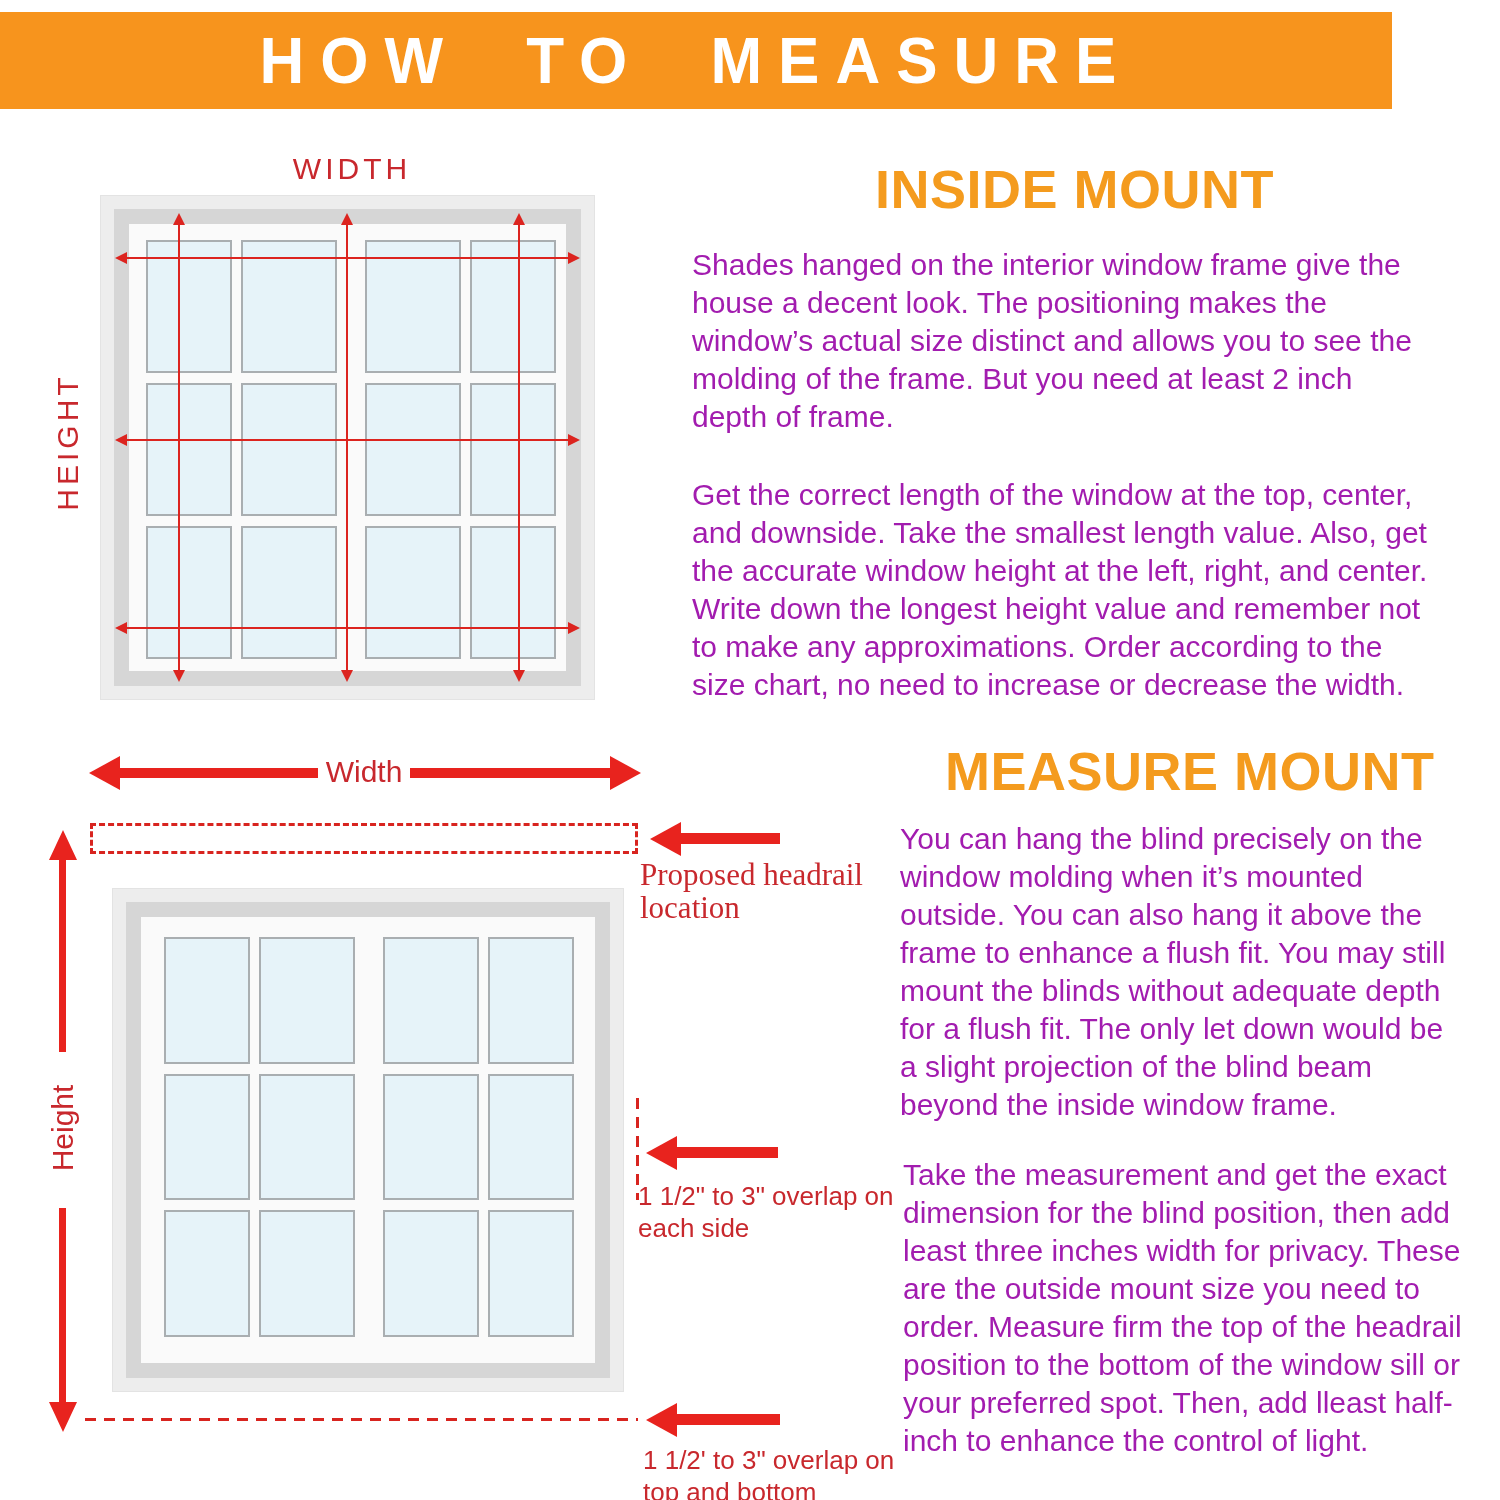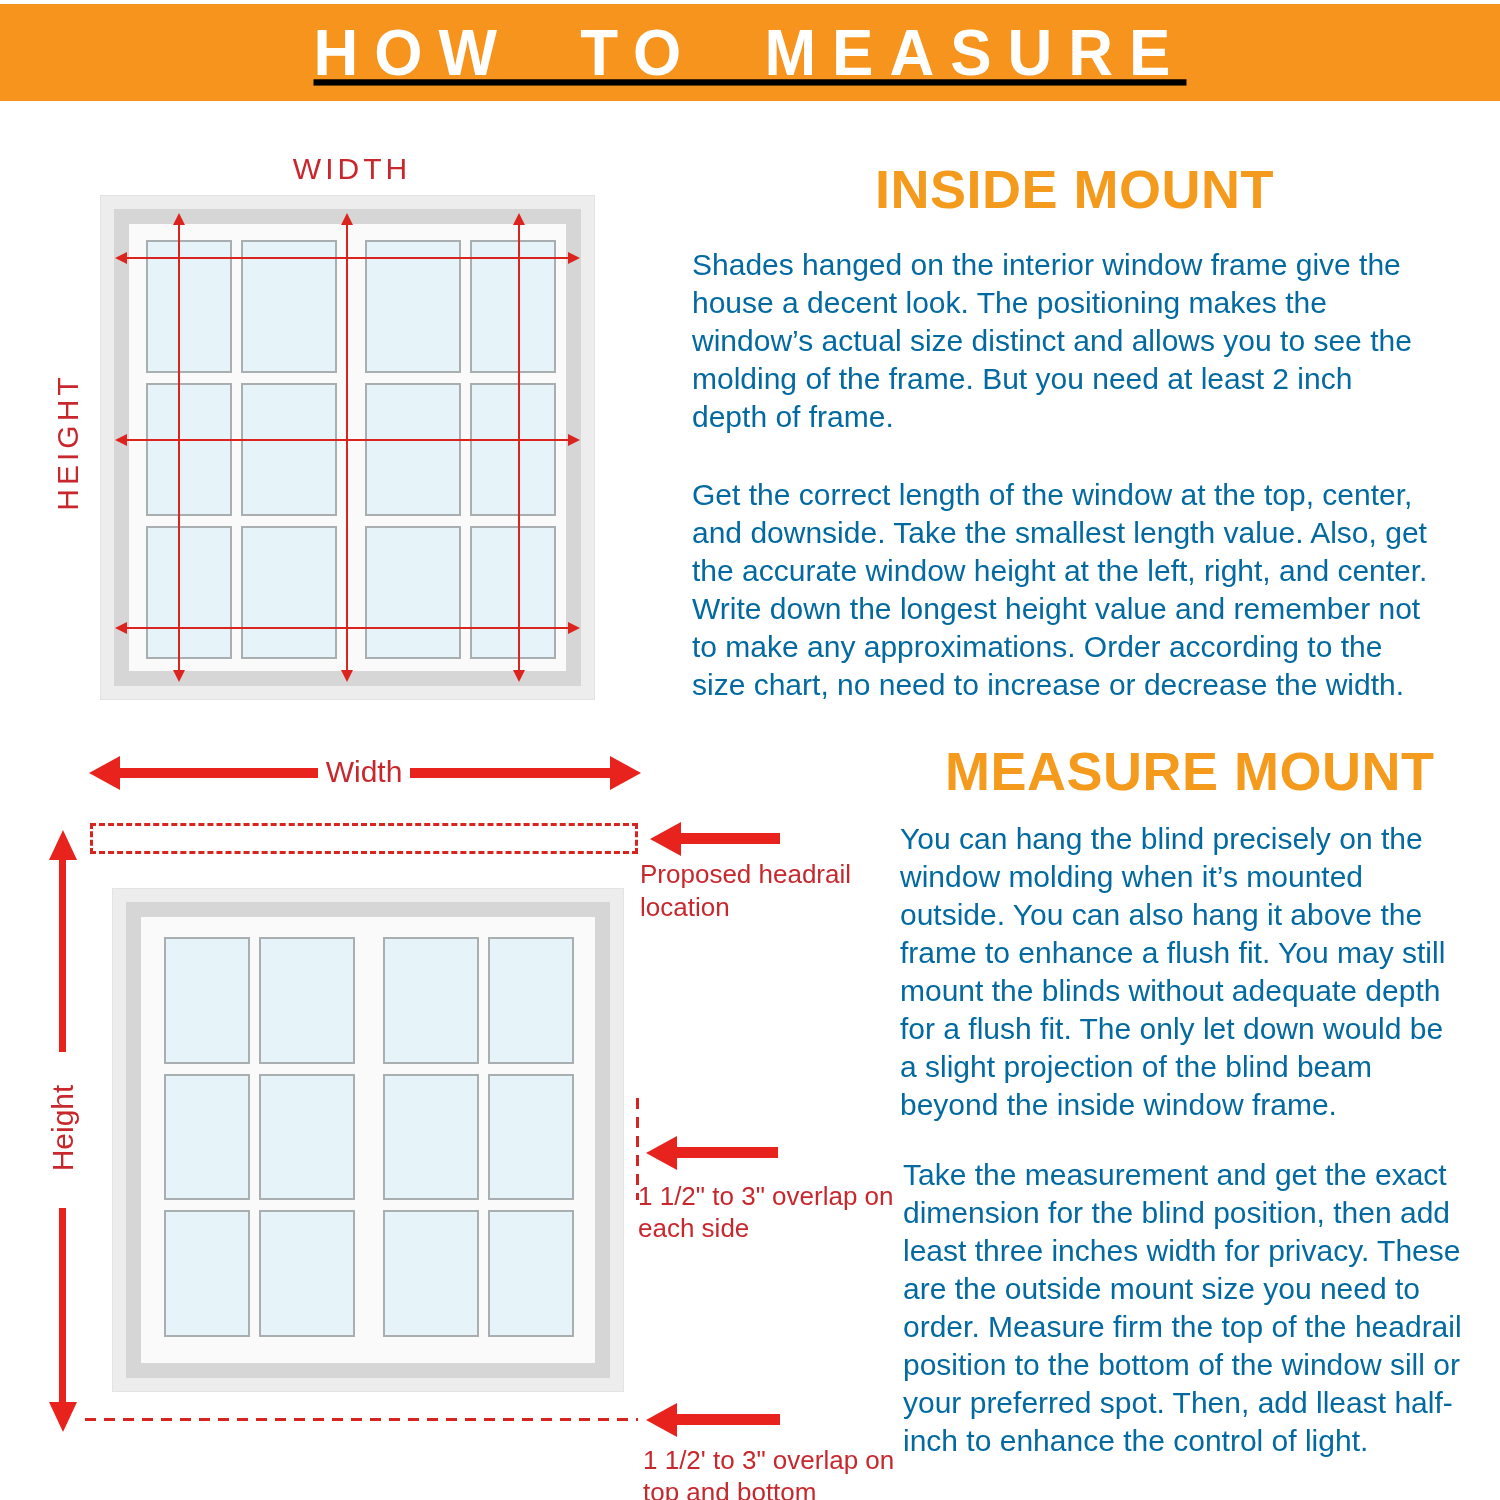--- a/index.html
+++ b/index.html
@@ -1,26 +1,26 @@
 <!DOCTYPE html>
 <html><head>
 <meta charset="utf-8">
 <style>
   html,body{margin:0;padding:0;background:#fff;}
   #canvas{position:relative;width:1500px;height:1500px;background:#fff;overflow:hidden;
           font-family:"Liberation Sans",sans-serif;}
 
   
-  .hdr{position:absolute;left:0;top:4px;width:1500px;height:97px;background:#F7941D;
-       display:flex;align-items:center;justify-content:center;text-decoration:underline;}
+  .hdr{position:absolute;left:0;top:12px;width:1392px;height:97px;background:#F7941D;
+       display:flex;align-items:center;justify-content:center;}
   .hdr-title{color:#fff;font-size:62px;font-weight:bold;letter-spacing:16px;word-spacing:34px;
              transform:scaleY(1.05);}
 
   
-  .body-par{position:absolute;color:#0369a1;font-size:30px;line-height:38px;}
+  .body-par{position:absolute;color:#a21caf;font-size:30px;line-height:38px;}
   .sec-heading{position:absolute;color:#F49B1E;font-size:54px;font-weight:bold;white-space:nowrap;
                letter-spacing:0.5px;}
   .red-label{position:absolute;color:#C8282D;font-size:30px;white-space:nowrap;}
   .red-note{position:absolute;color:#C8282D;font-size:26px;line-height:32px;}
   .vrot{transform:translate(-50%,-50%) rotate(-90deg);}
   .hcen{transform:translateX(-50%);}
 
   
   .window{position:absolute;background:#EDEDED;border:1px solid #E3E3E3;box-sizing:border-box;}
   .w-band{position:absolute;inset:13px;background:#D6D6D6;}
@@ -120,21 +120,21 @@
   <div class="sec-heading" style="left:945px;top:740px;">MEASURE MOUNT</div>
   <div class="body-par" style="left:900px;top:820px;width:568px;">You can hang the blind precisely on the window molding when it’s mounted outside. You can also hang it above the frame to enhance a flush fit. You may still mount the blinds without adequate depth for a flush fit. The only let down would be a slight projection of the blind beam beyond the inside window frame.</div>
   <div class="body-par" style="left:903px;top:1156px;width:578px;">Take the measurement and get the exact dimension for the blind position, then add least three inches width for privacy. These are the outside mount size you need to order. Measure firm the top of the headrail position to the bottom of the window sill or your preferred spot. Then, add lleast half-inch to enhance the control of light.</div>
 
   <div class="bar-left" style="left:120px;top:768px;width:198px;height:10px;"></div>
   <div class="red-label hcen" style="left:364px;top:755px;">Width</div>
   <div class="bar-right" style="left:410px;top:768px;width:200px;height:10px;"></div>
 
   <div class="dash-box" style="left:90px;top:823px;width:548px;height:31px;"></div>
   <div class="bar-left" style="left:681px;top:833px;width:99px;height:11px;"></div>
-  <div class="red-note" style="left:640px;top:858px;width:232px;font-size:26px;line-height:33px;">Proposed headrail location</div>
+  <div class="red-note" style="left:640px;top:858px;width:232px;font-size:31px;line-height:33px;font-family:Liberation Serif, serif;">Proposed headrail location</div>
 
   <div class="bar-up" style="left:59px;top:860px;width:7px;height:192px;"></div>
   <div class="red-label vrot" style="left:63px;top:1128px;">Height</div>
   <div class="bar-down" style="left:59px;top:1208px;width:7px;height:194px;"></div>
 
   <div class="window" style="left:112px;top:888px;width:512px;height:504px;">
     <div class="w-band"></div>
     <div class="w-inner"></div>
     <div class="w-panes" style="left:51px;top:48px;width:410px;height:400px;">
       <div class="sash sleft">

